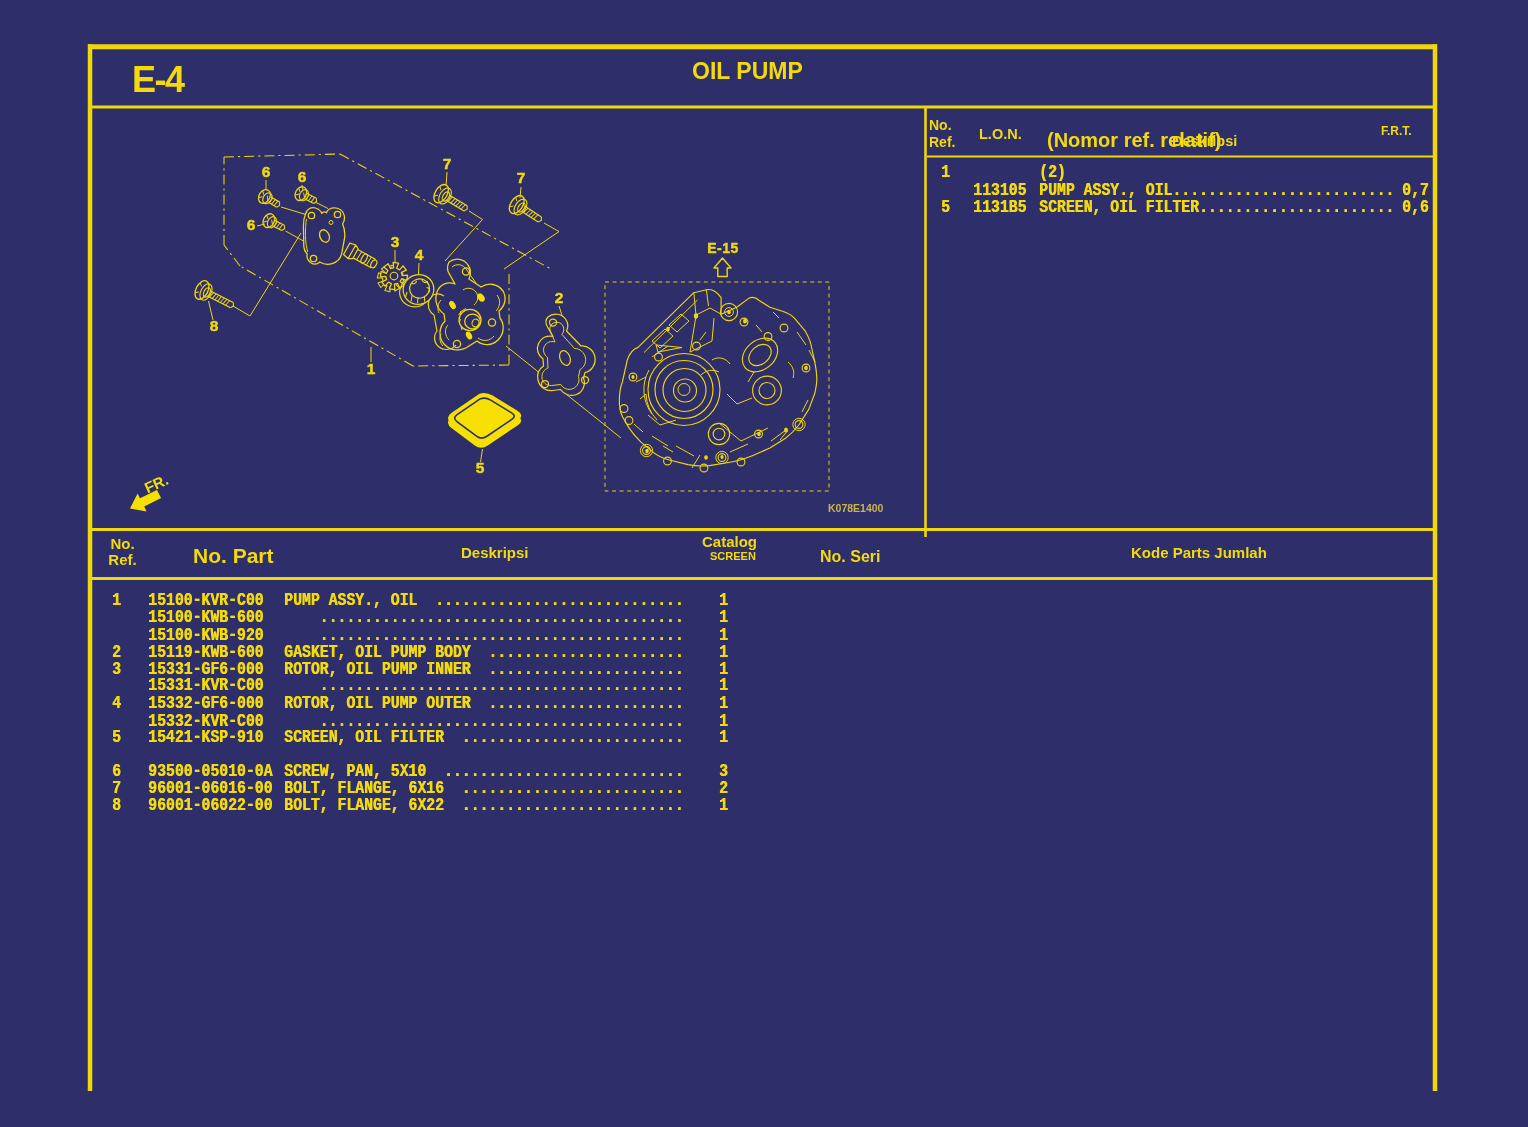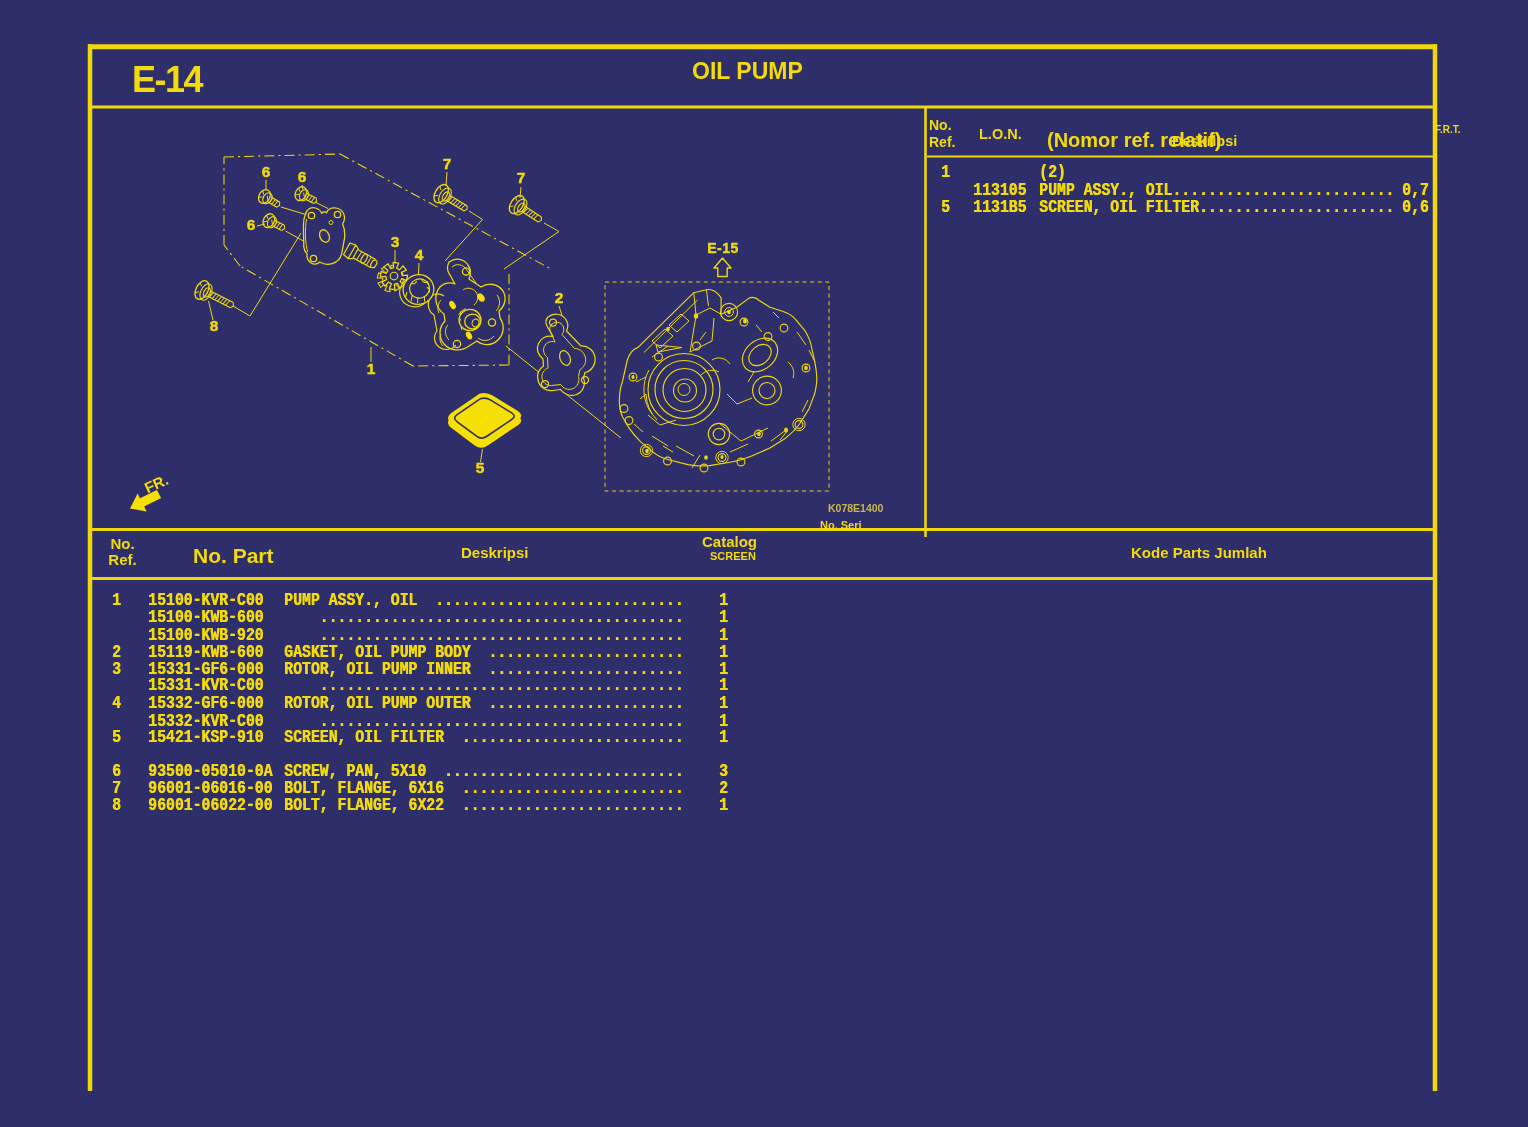--- a/index.html
+++ b/index.html
@@ -228,35 +228,35 @@
 <text x="447" y="169" font-size="15.5" font-weight="bold" fill="#f2da0c" stroke="#f2da0c" stroke-width="0.45" text-anchor="middle">7</text>
 <text x="521" y="183" font-size="15.5" font-weight="bold" fill="#f2da0c" stroke="#f2da0c" stroke-width="0.45" text-anchor="middle">7</text>
 <text x="214" y="331" font-size="15.5" font-weight="bold" fill="#f2da0c" stroke="#f2da0c" stroke-width="0.45" text-anchor="middle">8</text>
 <text x="395" y="247" font-size="15.5" font-weight="bold" fill="#f2da0c" stroke="#f2da0c" stroke-width="0.45" text-anchor="middle">3</text>
 <text x="419" y="260" font-size="15.5" font-weight="bold" fill="#f2da0c" stroke="#f2da0c" stroke-width="0.45" text-anchor="middle">4</text>
 <text x="559" y="303" font-size="15.5" font-weight="bold" fill="#f2da0c" stroke="#f2da0c" stroke-width="0.45" text-anchor="middle">2</text>
 <text x="480" y="473" font-size="15.5" font-weight="bold" fill="#f2da0c" stroke="#f2da0c" stroke-width="0.45" text-anchor="middle">5</text>
 <text x="371" y="374" font-size="15.5" font-weight="bold" fill="#f2da0c" stroke="#f2da0c" stroke-width="0.45" text-anchor="middle">1</text>
 </svg>
 
-<div class="hd" style="left:132px;top:59px;font-size:36px;letter-spacing:-1.5px">E-14</div>
+<div class="hd" style="left:132px;top:59px;font-size:36px;letter-spacing:-1.5px">E-4</div>
 <div class="hd" style="left:692px;top:58px;font-size:23px">OIL PUMP</div>
 
 <div class="hd" style="left:929px;top:116.5px;font-size:14px;line-height:17px">No.<br>Ref.</div>
 <div class="hd" style="left:979px;top:125.5px;font-size:14.5px">L.O.N.</div>
 <div class="hd" style="left:1047px;top:129px;font-size:20px">(Nomor ref. relatif)</div>
 <div class="hd" style="left:1172px;top:132.5px;font-size:14.5px">Deskripsi</div>
-<div class="hd" style="left:1435px;top:123.5px;font-size:10px">F.R.T.</div>
+<div class="hd" style="left:1381px;top:123.5px;font-size:12px">F.R.T.</div>
 
 <div class="hd" style="left:100px;top:535.5px;font-size:15px;line-height:16px;width:45px;text-align:center">No.<br>Ref.</div>
 <div class="hd" style="left:193px;top:544.4px;font-size:21px">No. Part</div>
 <div class="hd" style="left:461px;top:544.4px;font-size:15px">Deskripsi</div>
 <div class="hd" style="left:702px;top:533.4px;font-size:15px">Catalog</div>
 <div class="hd" style="left:710px;top:550px;font-size:11px">SCREEN</div>
-<div class="hd" style="left:820px;top:519px;font-size:11px">No. Seri</div>
+<div class="hd" style="left:820px;top:548px;font-size:16px">No. Seri</div>
 <div class="hd" style="left:1131px;top:544.4px;font-size:15px">Kode Parts Jumlah</div>
 
 <div class="mrow2" style="top:164px"><span style="left:0">1</span><span style="left:98px">(2)</span></div>
 <div class="mrow2" style="top:182px"><span style="left:32px">113105</span><span style="left:98px">PUMP ASSY., OIL.........................</span><span style="left:461px">0,7</span></div>
 <div class="mrow2" style="top:199px"><span style="left:0">5</span><span style="left:32px">1131B5</span><span style="left:98px">SCREEN, OIL FILTER......................</span><span style="left:461px">0,6</span></div>
 
 <div class="mrow" style="top:592px"><span style="left:0">1</span><span style="left:36px">15100-KVR-C00</span><span style="left:172px">PUMP ASSY., OIL  ............................</span><span style="left:607px">1</span></div>
 <div class="mrow" style="top:609.4px"><span style="left:0"></span><span style="left:36px">15100-KWB-600</span><span style="left:172px">    .........................................</span><span style="left:607px">1</span></div>
 <div class="mrow" style="top:626.8px"><span style="left:0"></span><span style="left:36px">15100-KWB-920</span><span style="left:172px">    .........................................</span><span style="left:607px">1</span></div>
 <div class="mrow" style="top:644.2px"><span style="left:0">2</span><span style="left:36px">15119-KWB-600</span><span style="left:172px">GASKET, OIL PUMP BODY  ......................</span><span style="left:607px">1</span></div>

